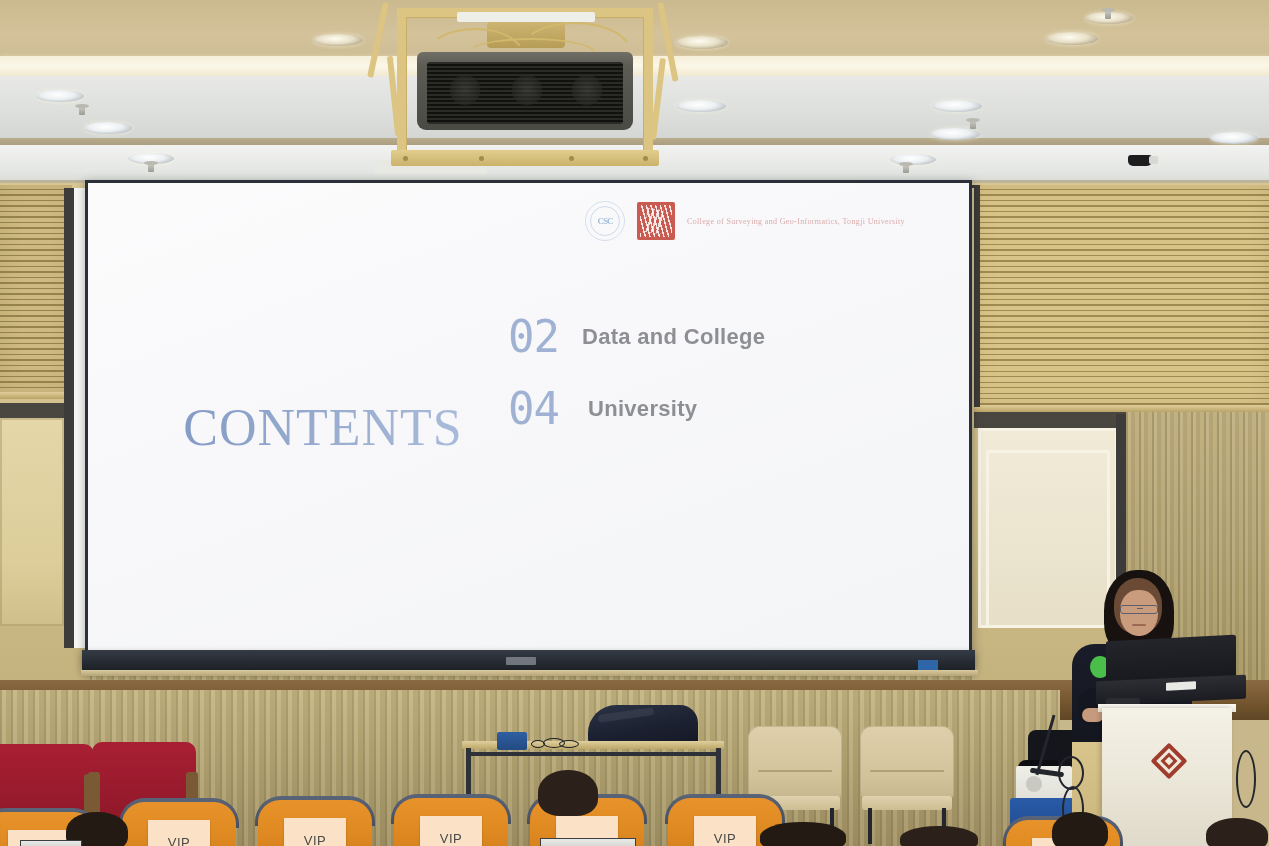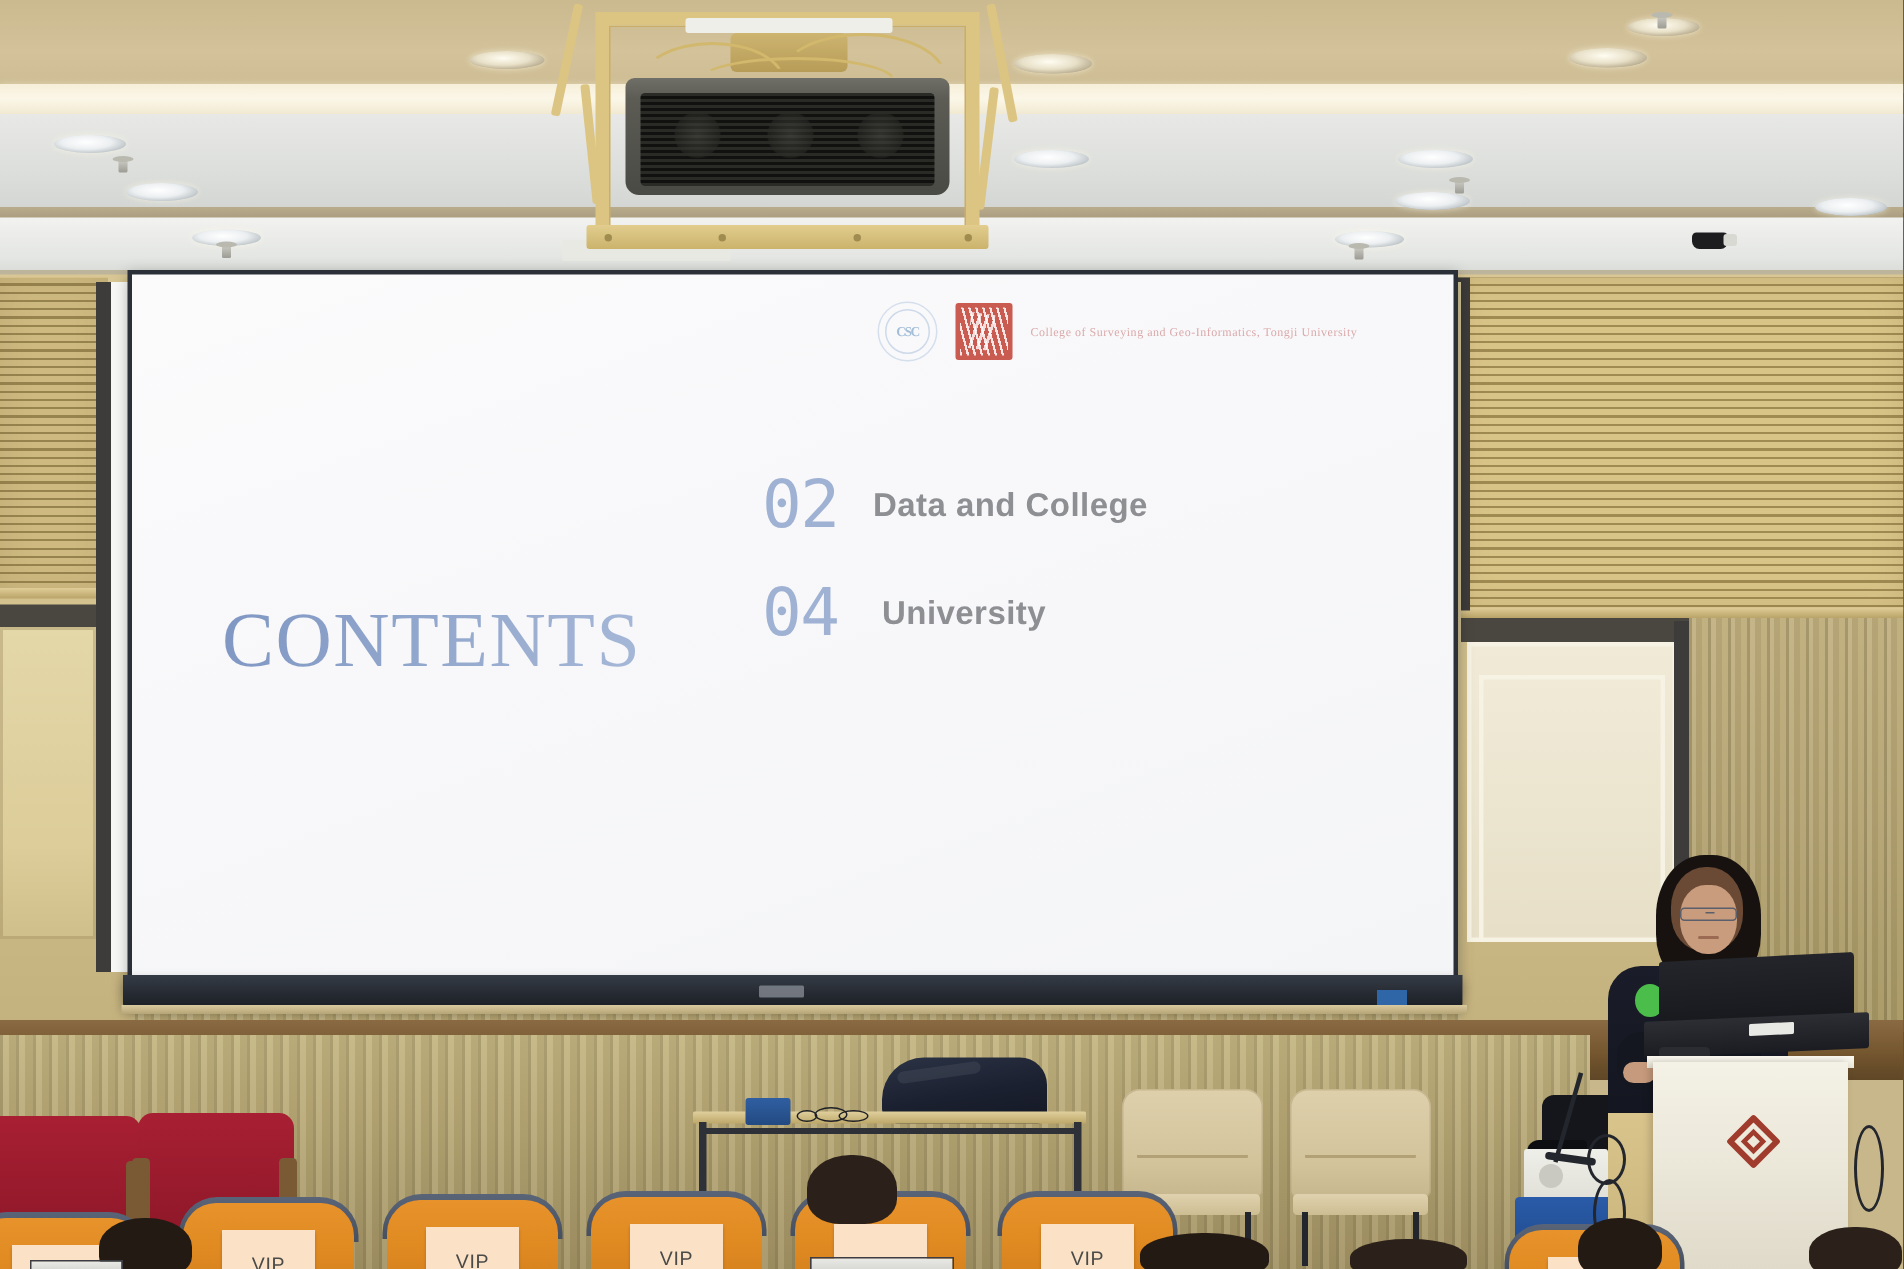--- a/index.html
+++ b/index.html
@@ -248,20 +248,21 @@
     white-space:nowrap; opacity:.78;
   }
   .logo-en {
     font-family:Liberation Serif, serif;
     font-size:8px; color:#cf8c8c; letter-spacing:.35px;
     white-space:nowrap; opacity:.72;
   }
 
   .contents-title {
     position:absolute; left:60px; top:215px; width:350px;
+    text-align:center;
     font-family:"Liberation Serif", serif;
     font-size:52px; letter-spacing:1px;
     color:#8fa4c9;
     background:linear-gradient(100deg,#7f97c3 0%,#9db0d2 60%,#aebfdd 100%);
     -webkit-background-clip:text; background-clip:text;
     -webkit-text-fill-color:transparent;
     white-space:nowrap;
   }
 
   .toc-list { position:absolute; left:420px; top:118px; width:430px; }

